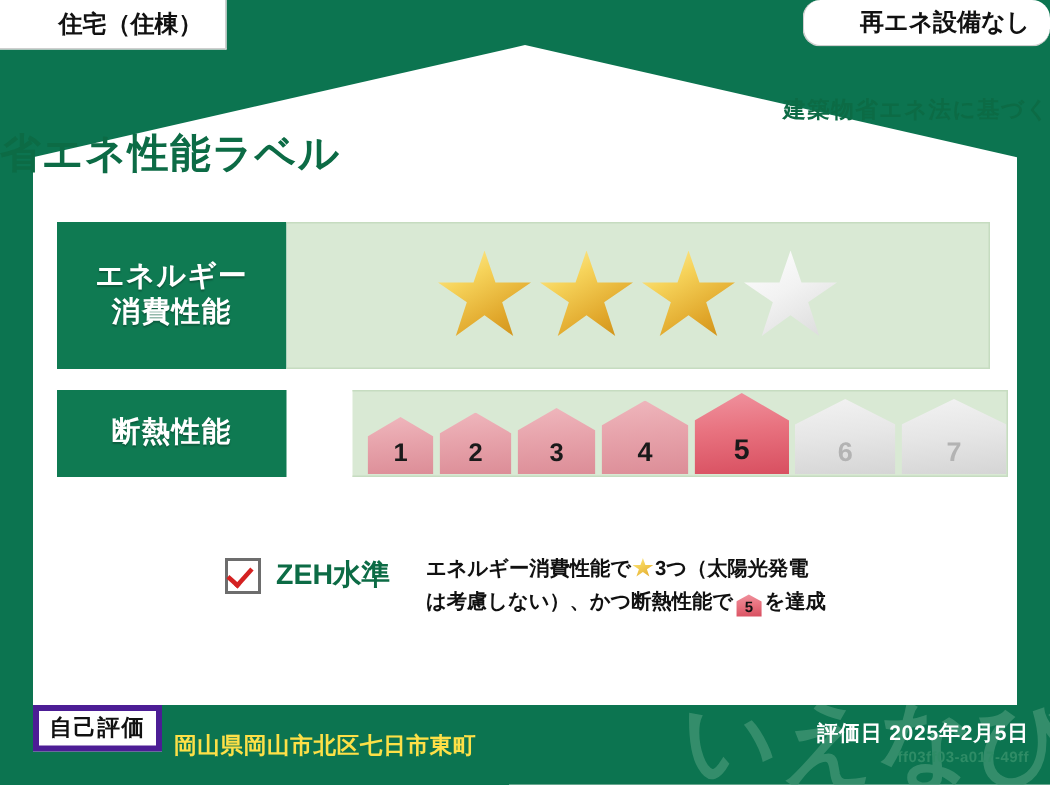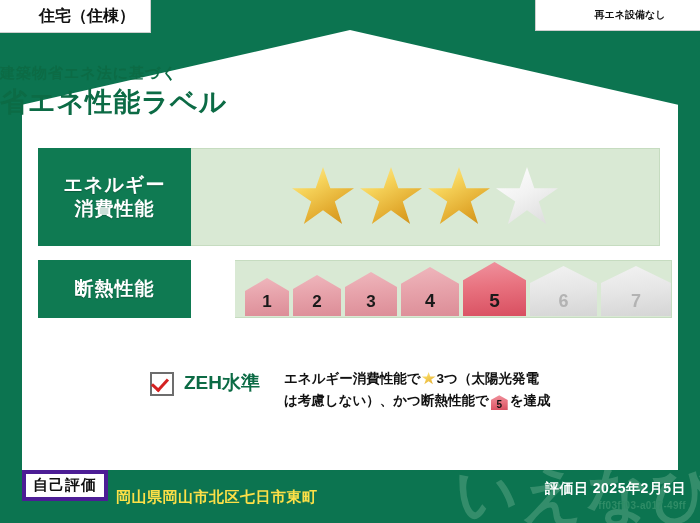--- a/index.html
+++ b/index.html
@@ -27,25 +27,25 @@
     clip-path:polygon(0% 17%, 50% 0%, 100% 17%, 100% 100%, 0% 100%);
   }
 
   
   .corner-tab{
     position:absolute;background:#ffffff;border:1px solid #cfcfcf;
     display:flex;align-items:center;justify-content:center;
     font-weight:bold;color:#111;padding-left:24px;
   }
   #tab-left{left:0;top:0;width:126px;height:32px;font-size:16px;border-left:none;border-top:none;}
-  #tab-right{right:0;top:0;width:140px;height:30px;font-size:10px;border-right:none;border-top:none;}
+  #tab-right{right:0;top:0;width:140px;height:30px;font-size:16px;border-right:none;border-top:none;border-radius:12px;}
 
   
   #title-sub{
-    position:absolute;left:0;right:0;top:64px;text-align:left;
+    position:absolute;left:0;right:0;top:64px;text-align:right;
     font-size:15px;font-weight:bold;color:#0c6b45;letter-spacing:1px;
   }
   #title-main{
     position:absolute;left:0;right:0;top:84px;
     font-size:27px;font-weight:bold;color:#0c6b45;letter-spacing:1px;
   }
 
   
   .row{position:absolute;left:38px;width:622px;display:flex;}
   #row-energy{top:148px;height:98px;}

